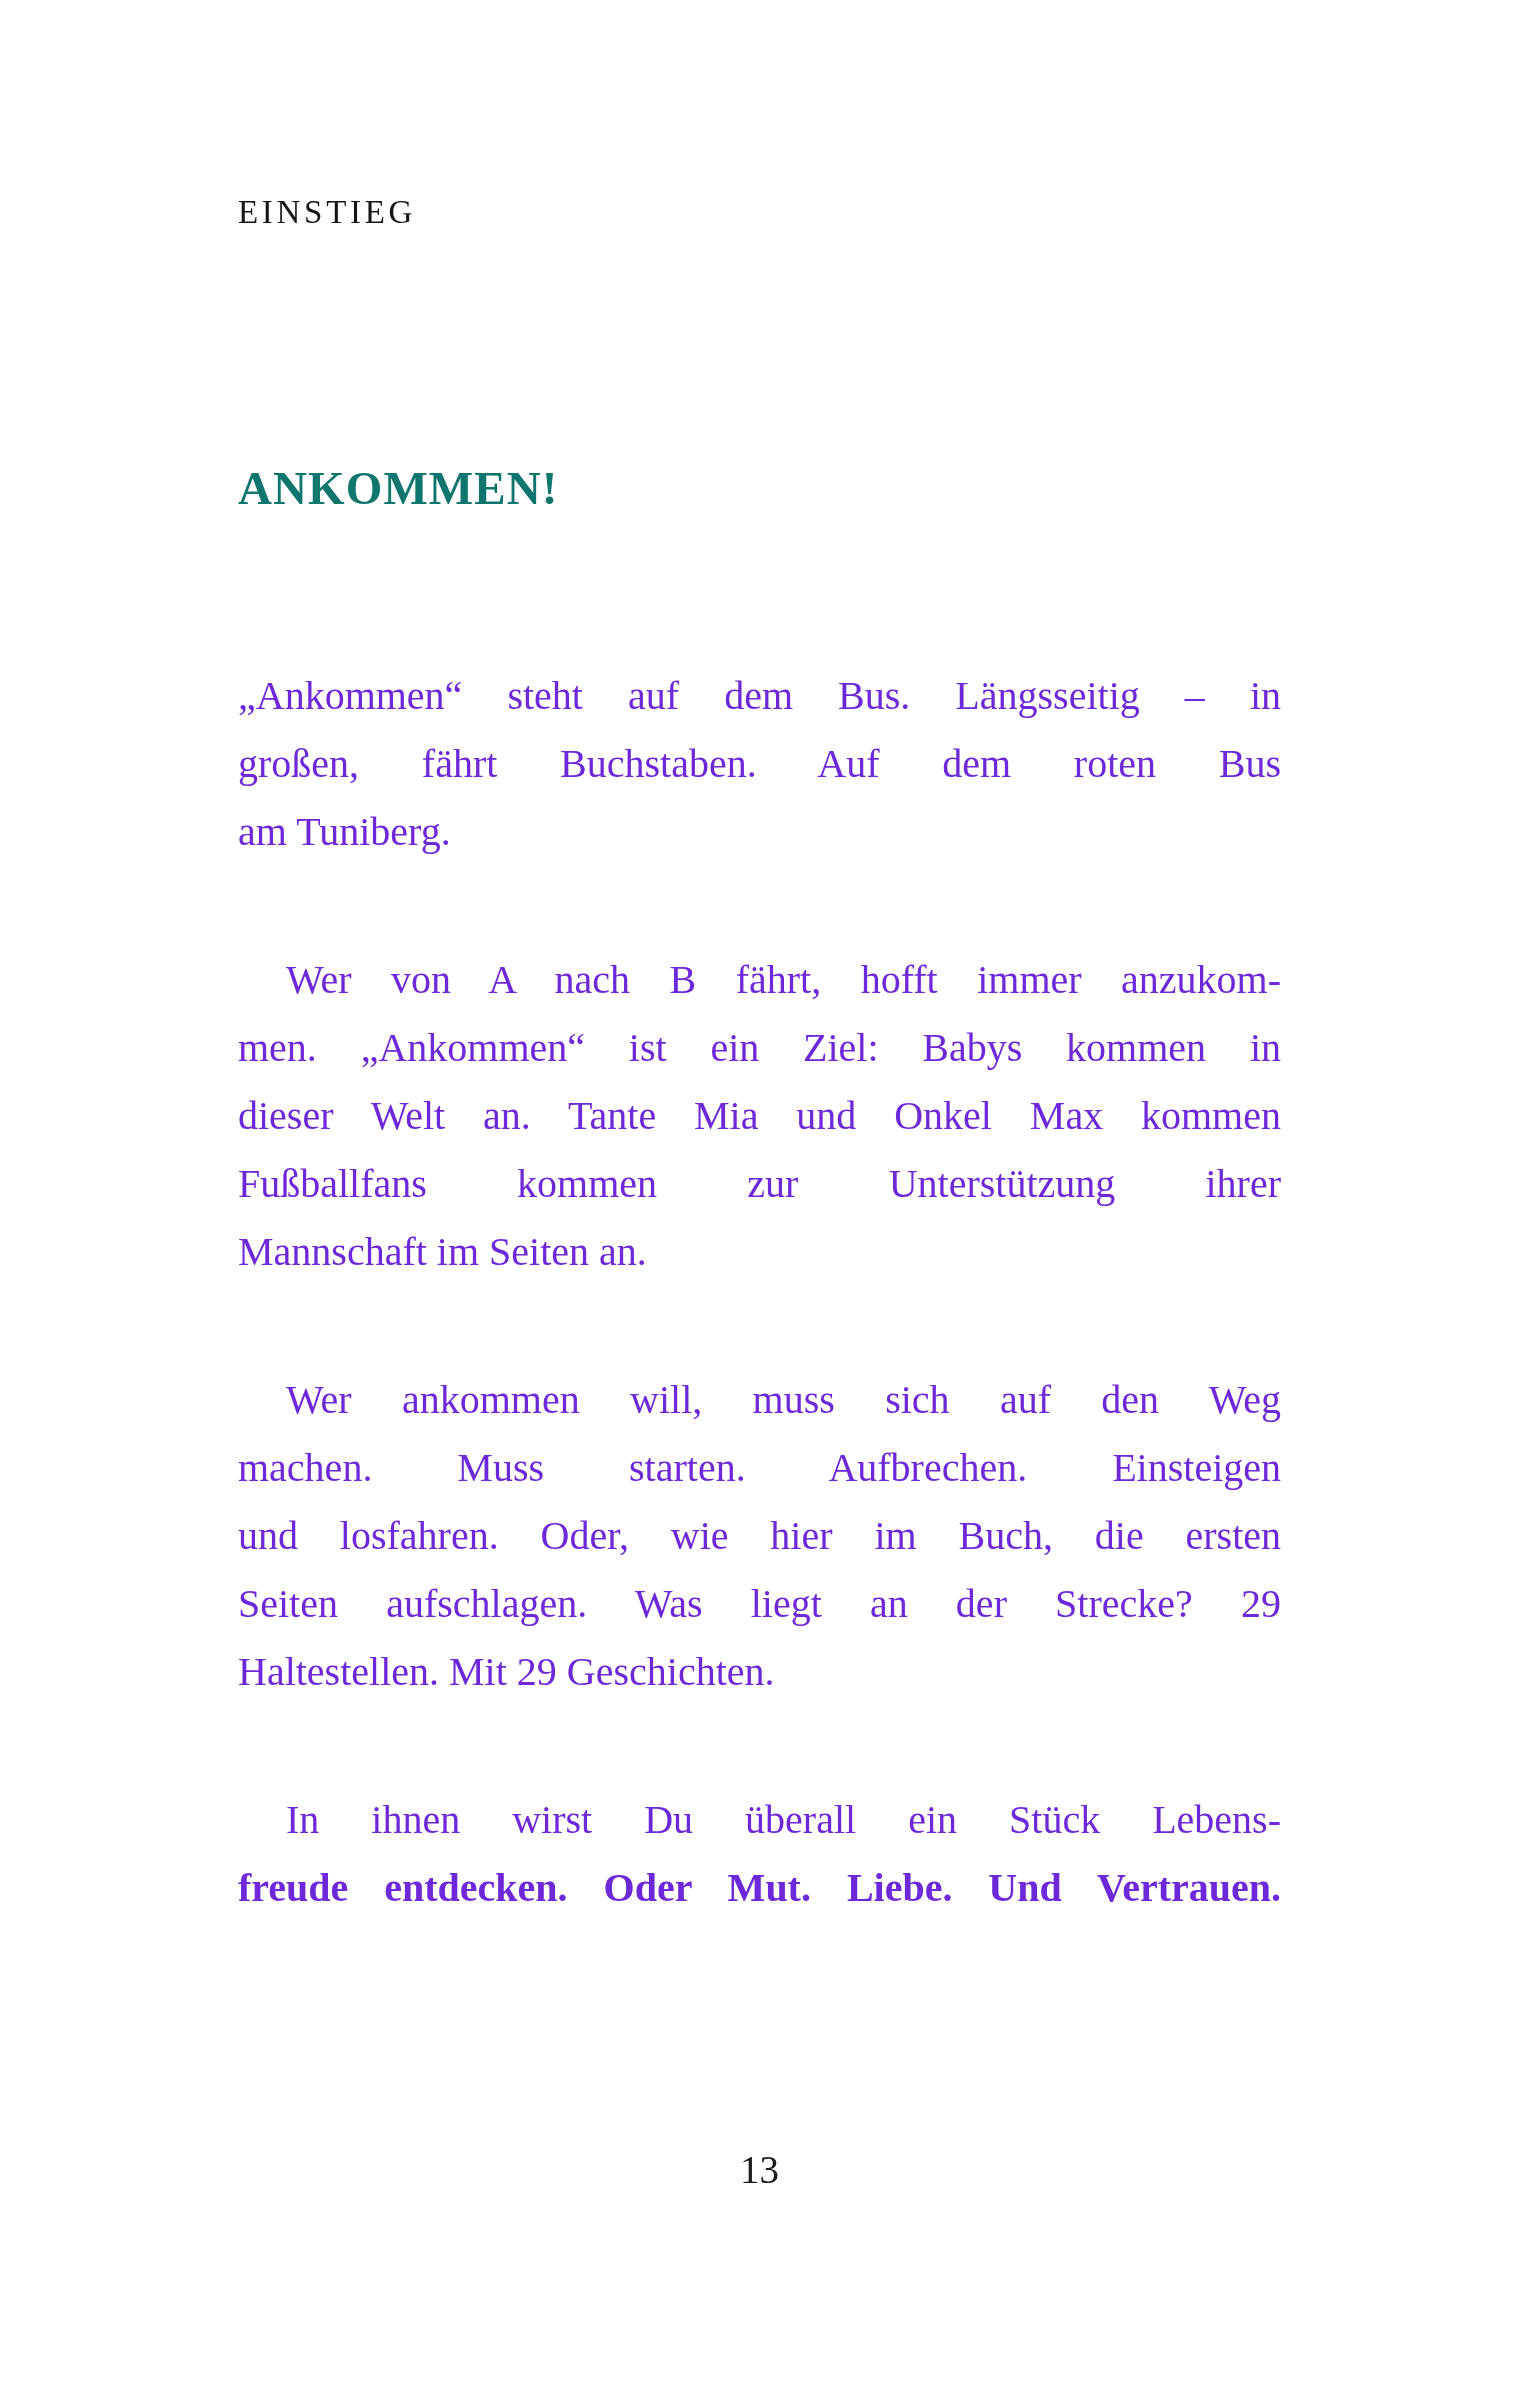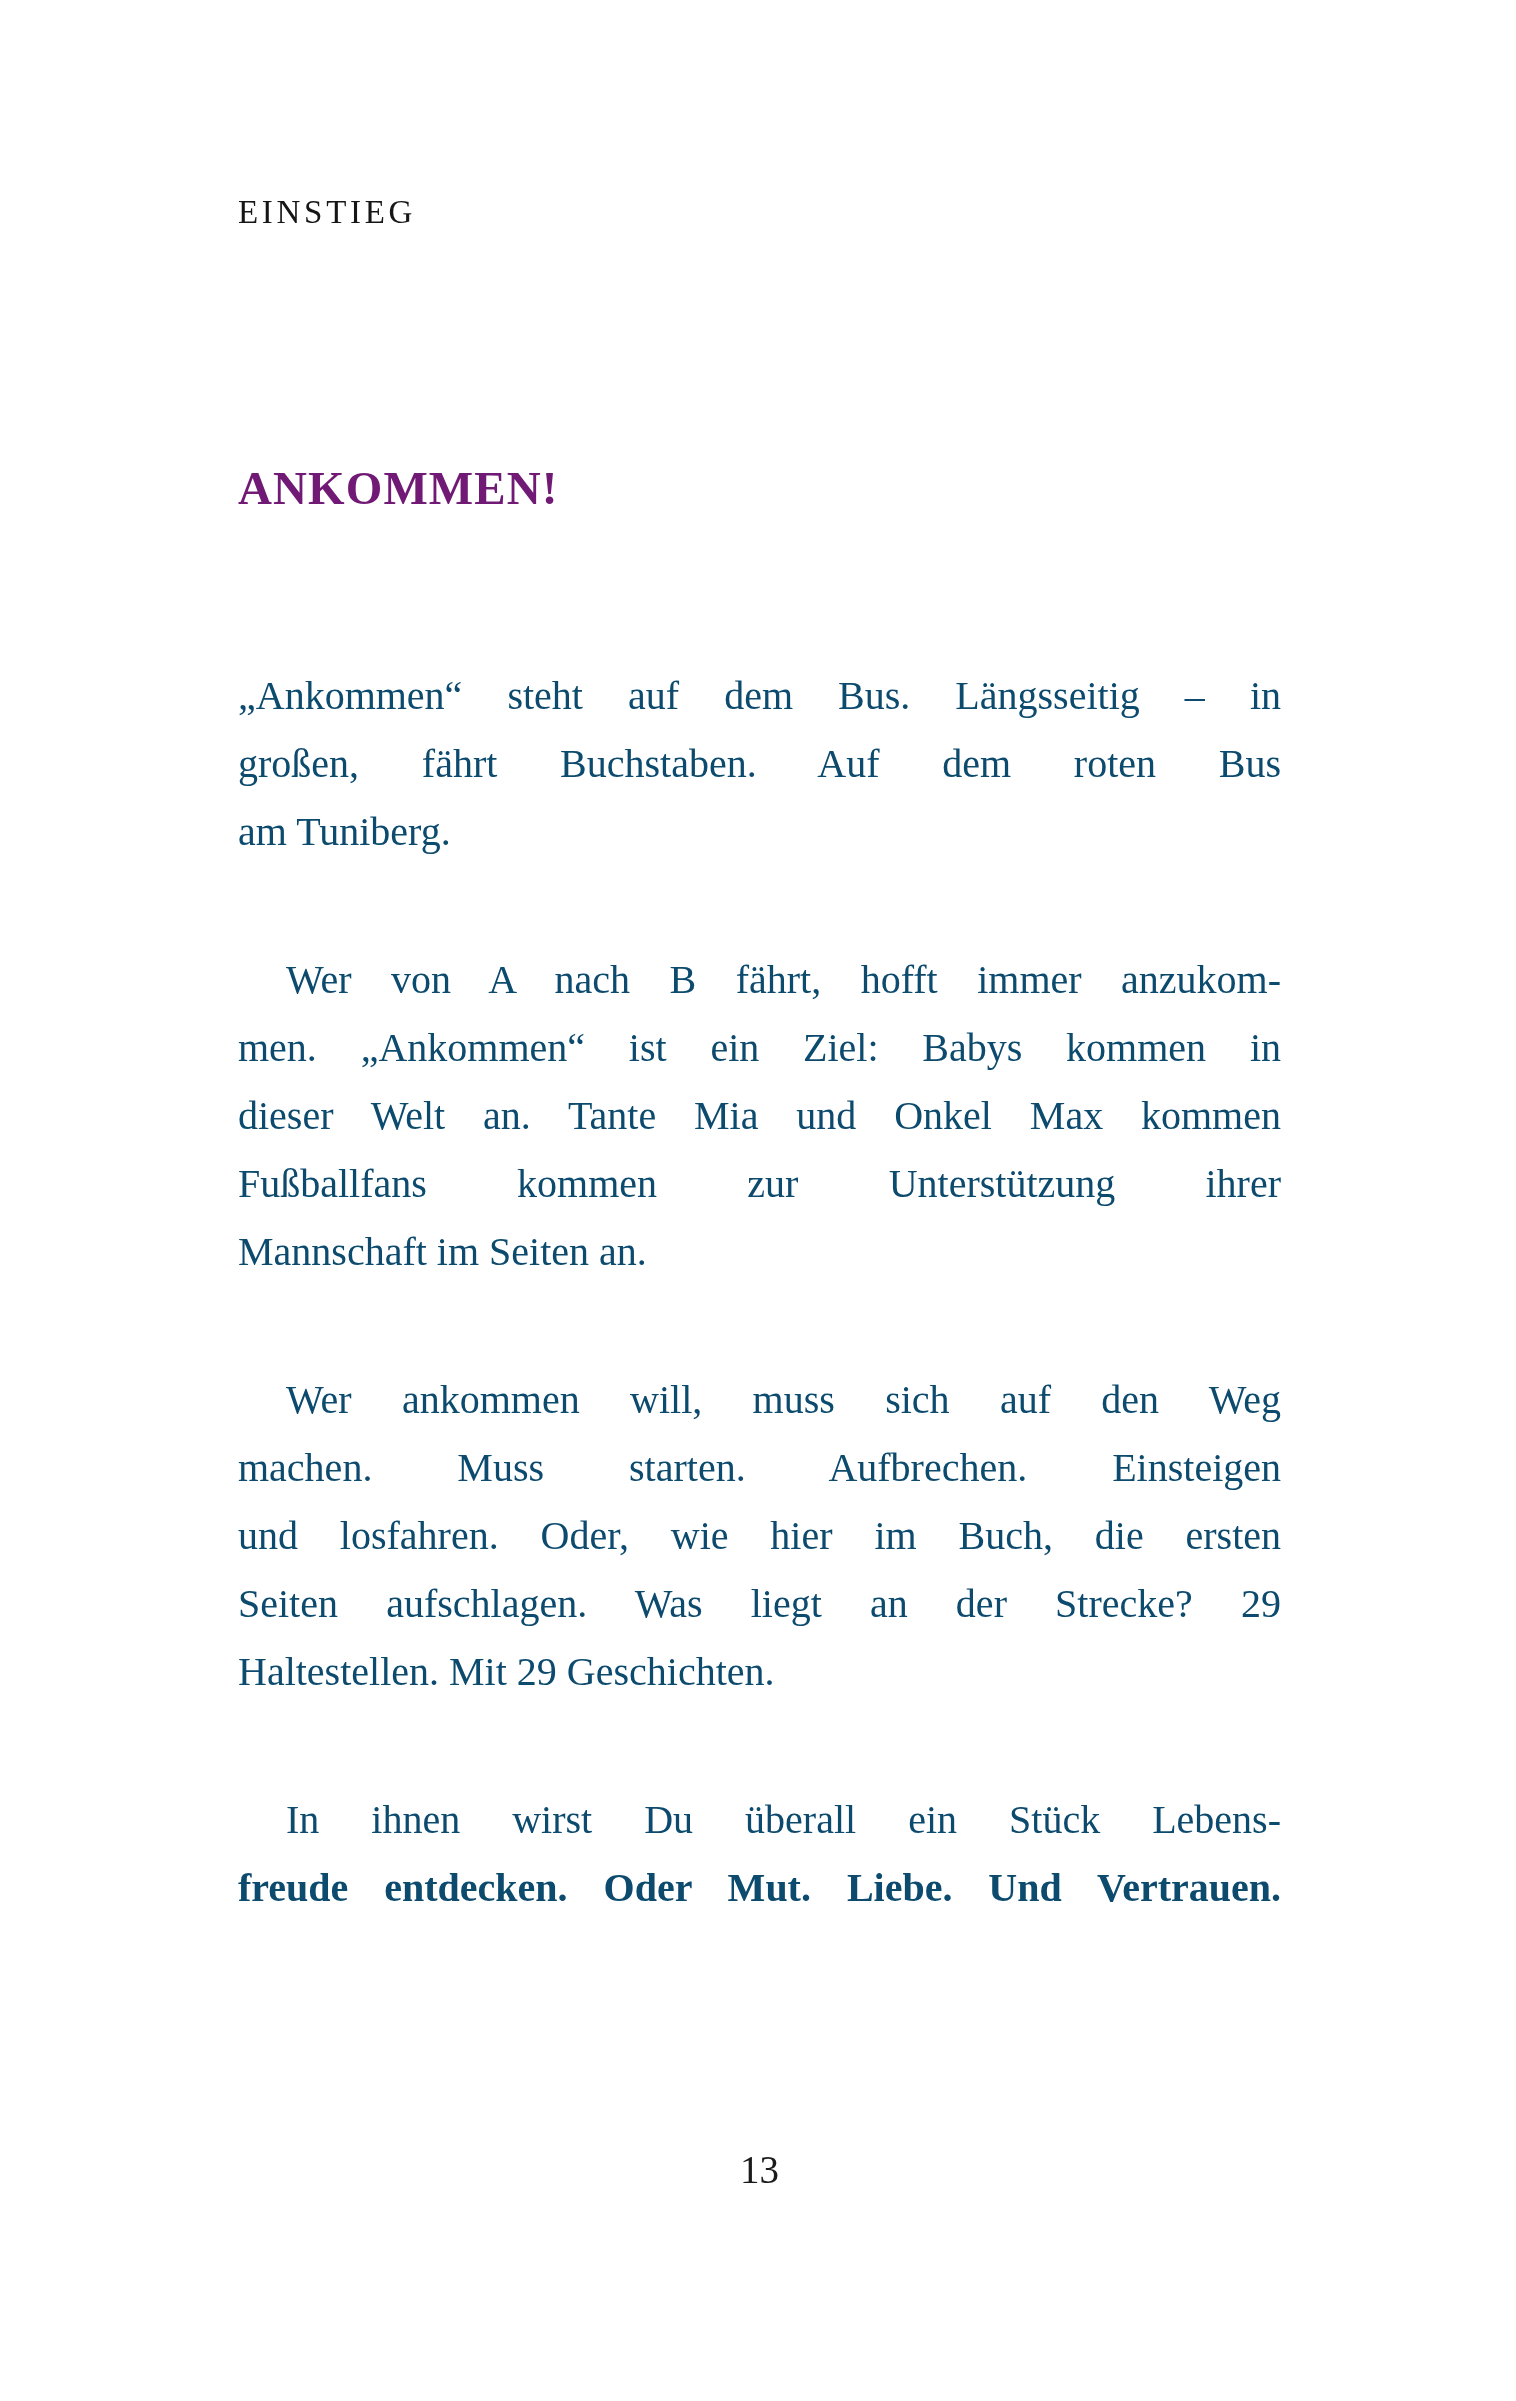--- a/index.html
+++ b/index.html
@@ -25,30 +25,30 @@
     font-weight: 400;
     color: #161616;
   }
   .chapter-title {
     position: absolute;
     top: 461px;
     left: 238px;
     font-size: 47px;
     font-weight: 700;
     letter-spacing: 1.1px;
-    color: #701a75;
+    color: #0f766e;
   }
   .body-text {
     position: absolute;
     top: 662px;
     left: 238px;
     width: 1043px;
     font-size: 40px;
     line-height: 68px;
-    color: #0c4a6e;
+    color: #6d28d9;
   }
   .para {
     margin: 0 0 80px 0;
   }
   .para:last-child {
     margin-bottom: 0;
   }
   .pline {
     text-align: justify;
     text-align-last: justify;

